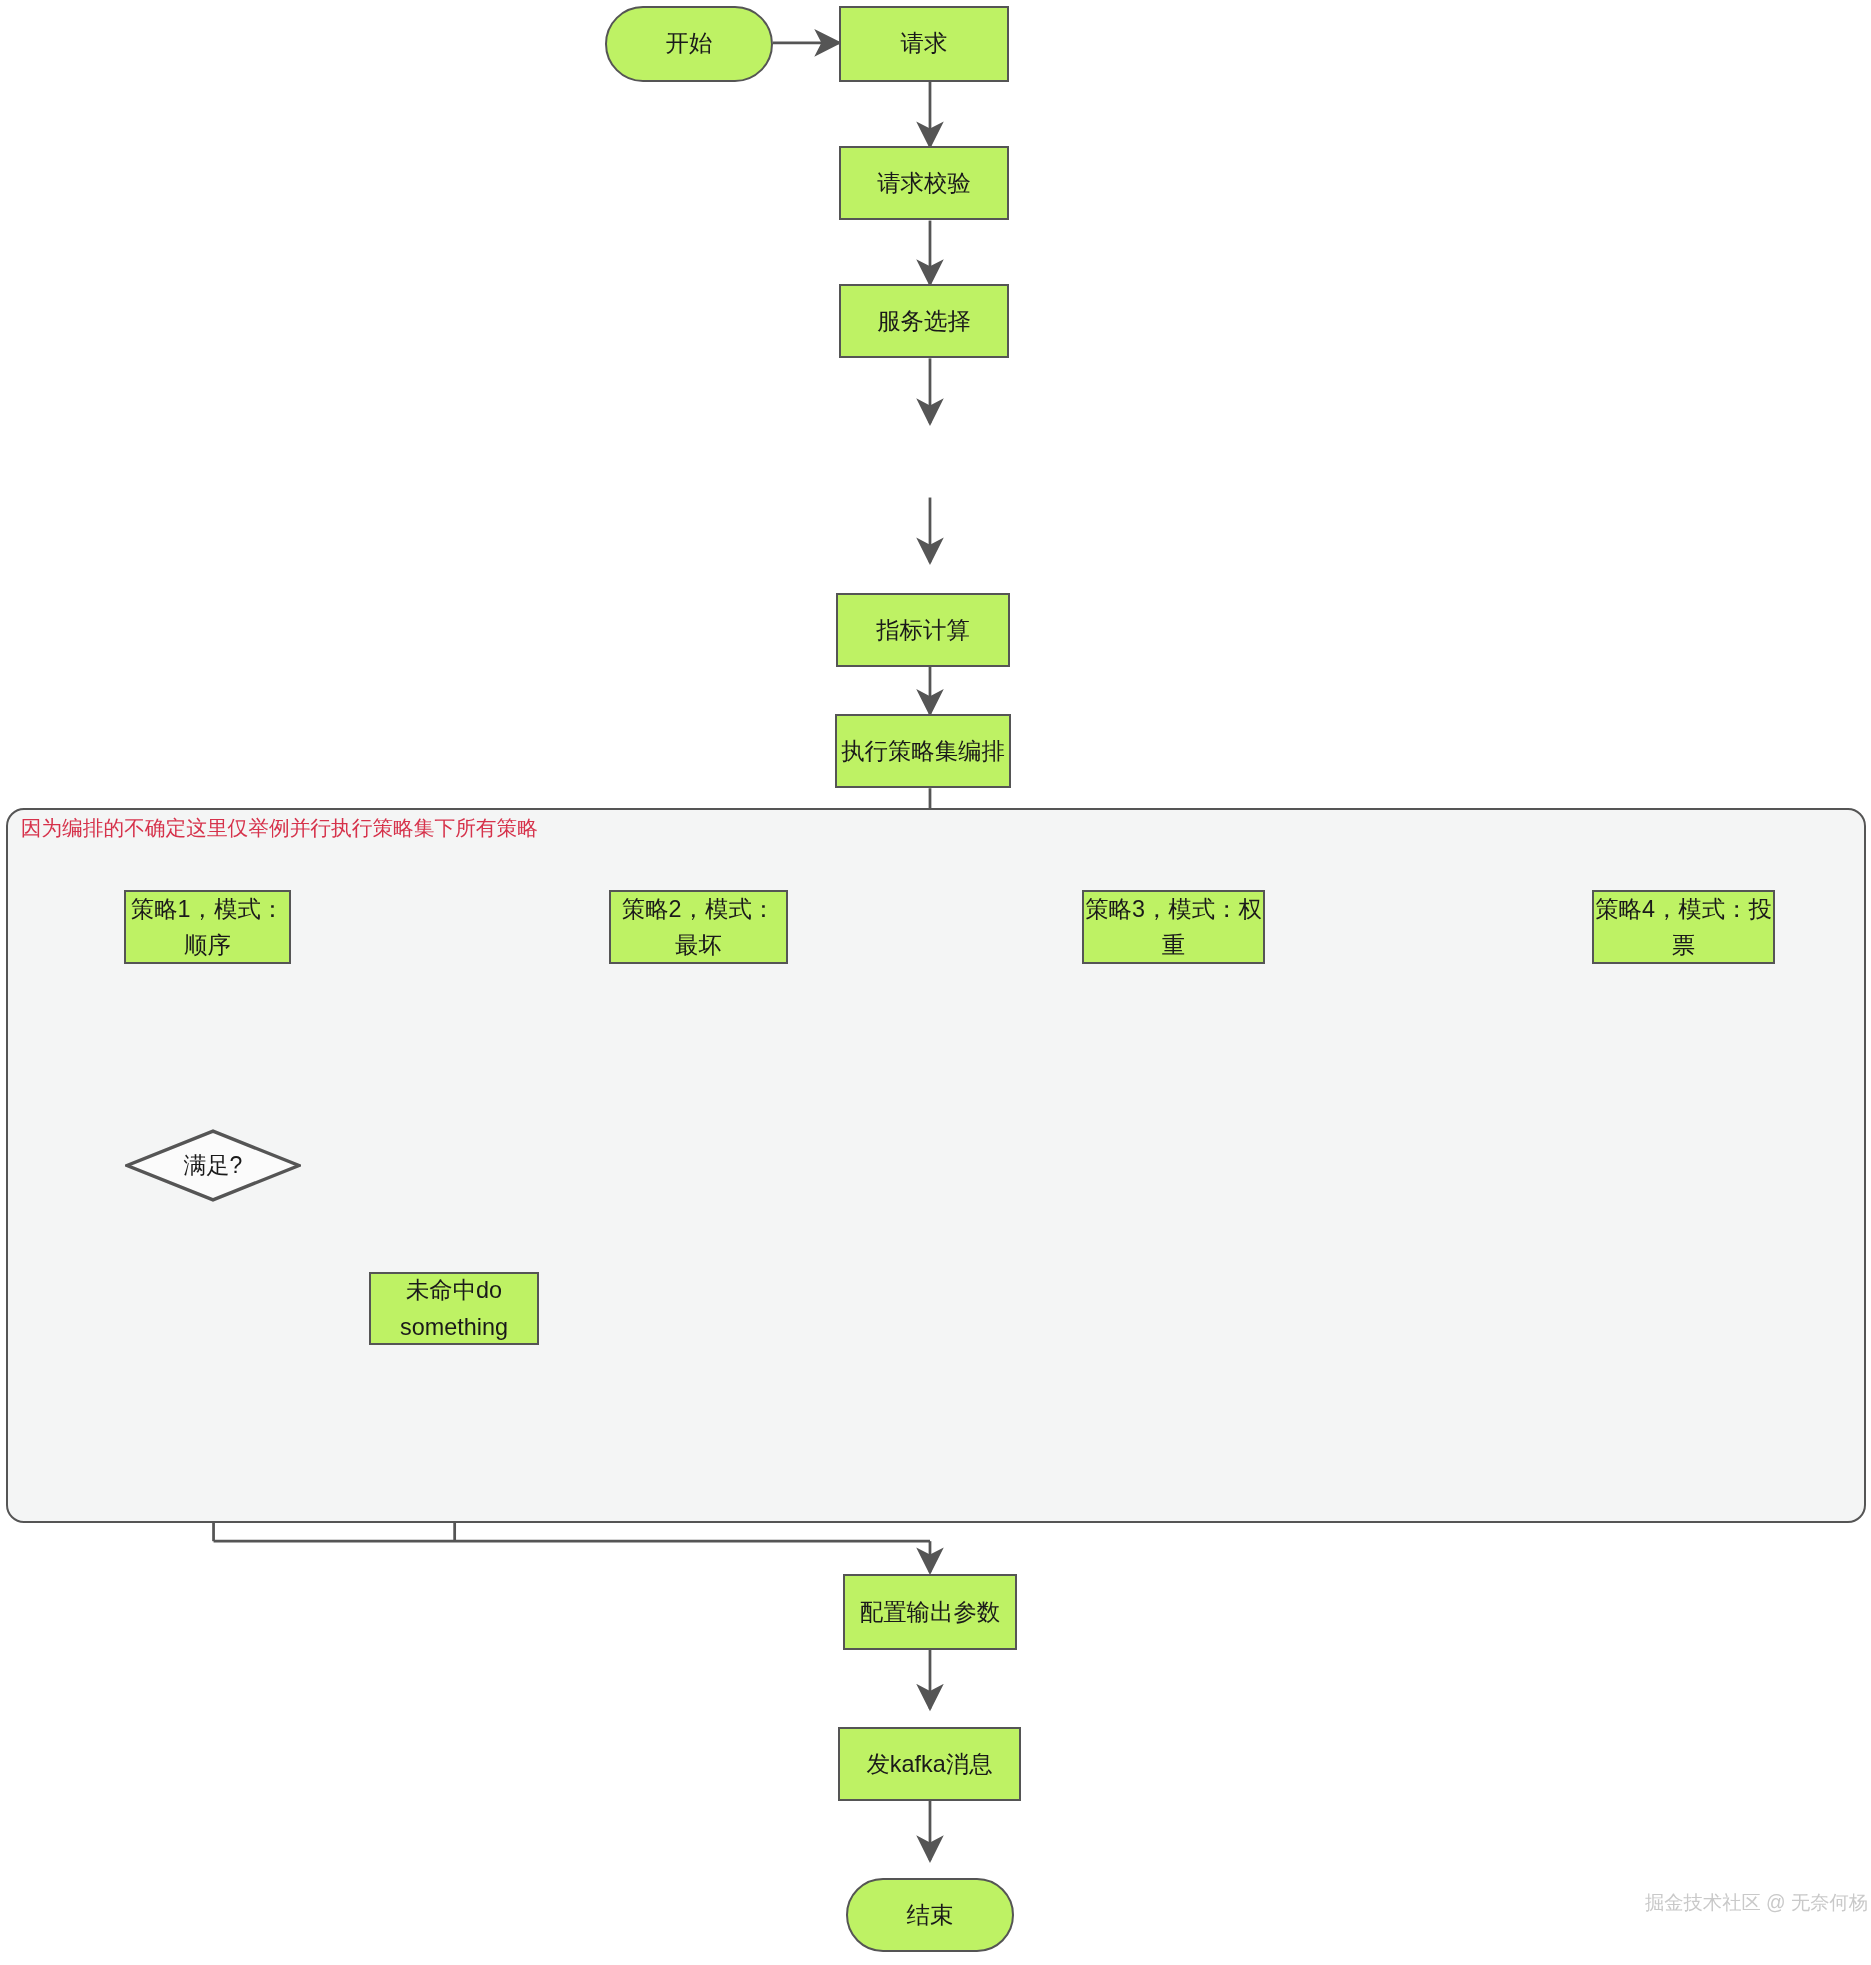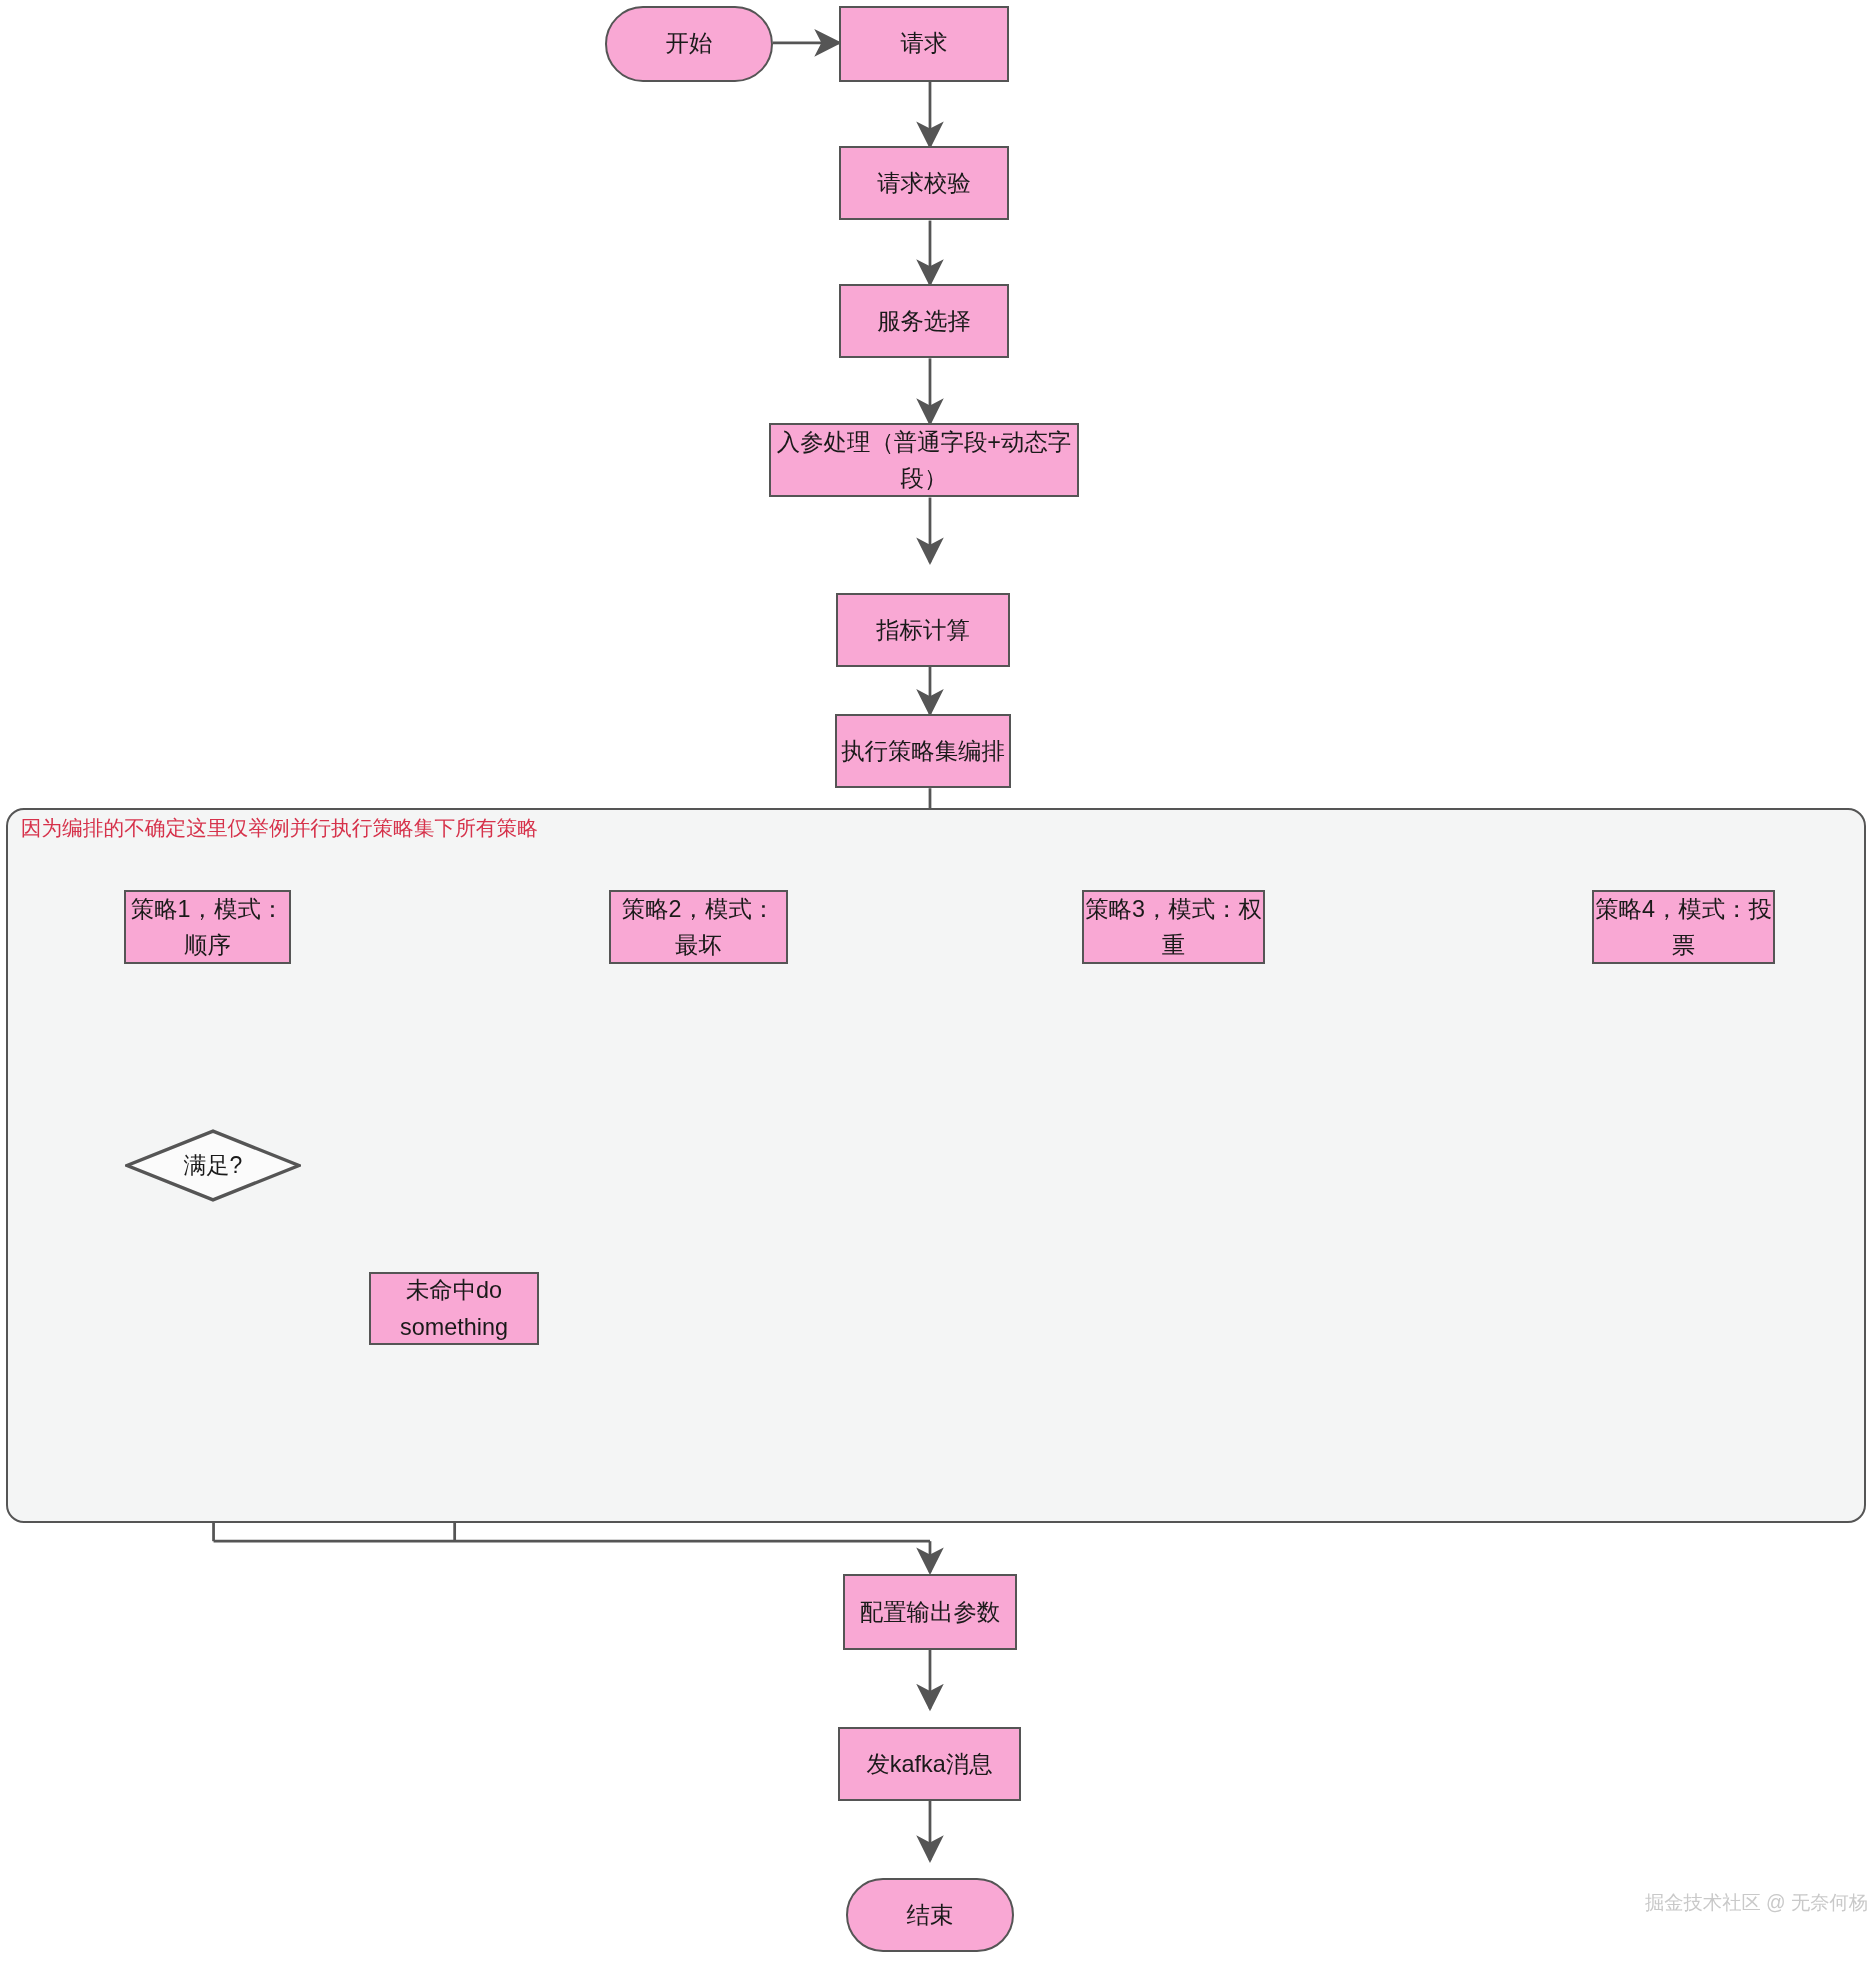--- a/index.html
+++ b/index.html
@@ -25,21 +25,21 @@
     height: 1965px;
     pointer-events: none;
   }
   .node {
     position: absolute;
     box-sizing: border-box;
     display: flex;
     align-items: center;
     justify-content: center;
     text-align: center;
-    background: #f9a8d4;
+    background: #bef264;
     border: 2.8px solid #555555;
     color: #1a1a1a;
     font-size: 23.4px;
     line-height: 1.55;
     z-index: 3;
   }
   .node.terminal {
     border-radius: 688px;
   }
   .node.diamond {
@@ -162,21 +162,20 @@
   <div class="group-note" style="left:20.7px; top:814px;">因为编排的不确定这里仅举例并行执行策略集下所有策略</div>
 
   <div class="node terminal" style="left:605px; top:5.5px; width:168px; height:76px;">开始</div>
 
   <div class="node" style="left:839px; top:5.5px; width:170px; height:76px;">请求</div>
 
   <div class="node" style="left:839px; top:146px; width:170px; height:74px;">请求校验</div>
 
   <div class="node" style="left:839px; top:284px; width:170px; height:74px;">服务选择</div>
 
-  <div class="node" style="left:769px; top:423px; width:310px; height:74px;">入参处理（普通字段+动态字段）</div>
 
   <div class="node" style="left:836px; top:593px; width:174px; height:74px;">指标计算</div>
 
   <div class="node" style="left:835px; top:714px; width:176px; height:74px;">执行策略集编排</div>
 
   <div class="node" style="left:124px; top:890px; width:167px; height:74px;">策略1，模式：顺序</div>
 
   <div class="node" style="left:609px; top:890px; width:179px; height:74px;">策略2，模式：最坏</div>
 
   <div class="node" style="left:1082px; top:890px; width:183px; height:74px;">策略3，模式：权重</div>

